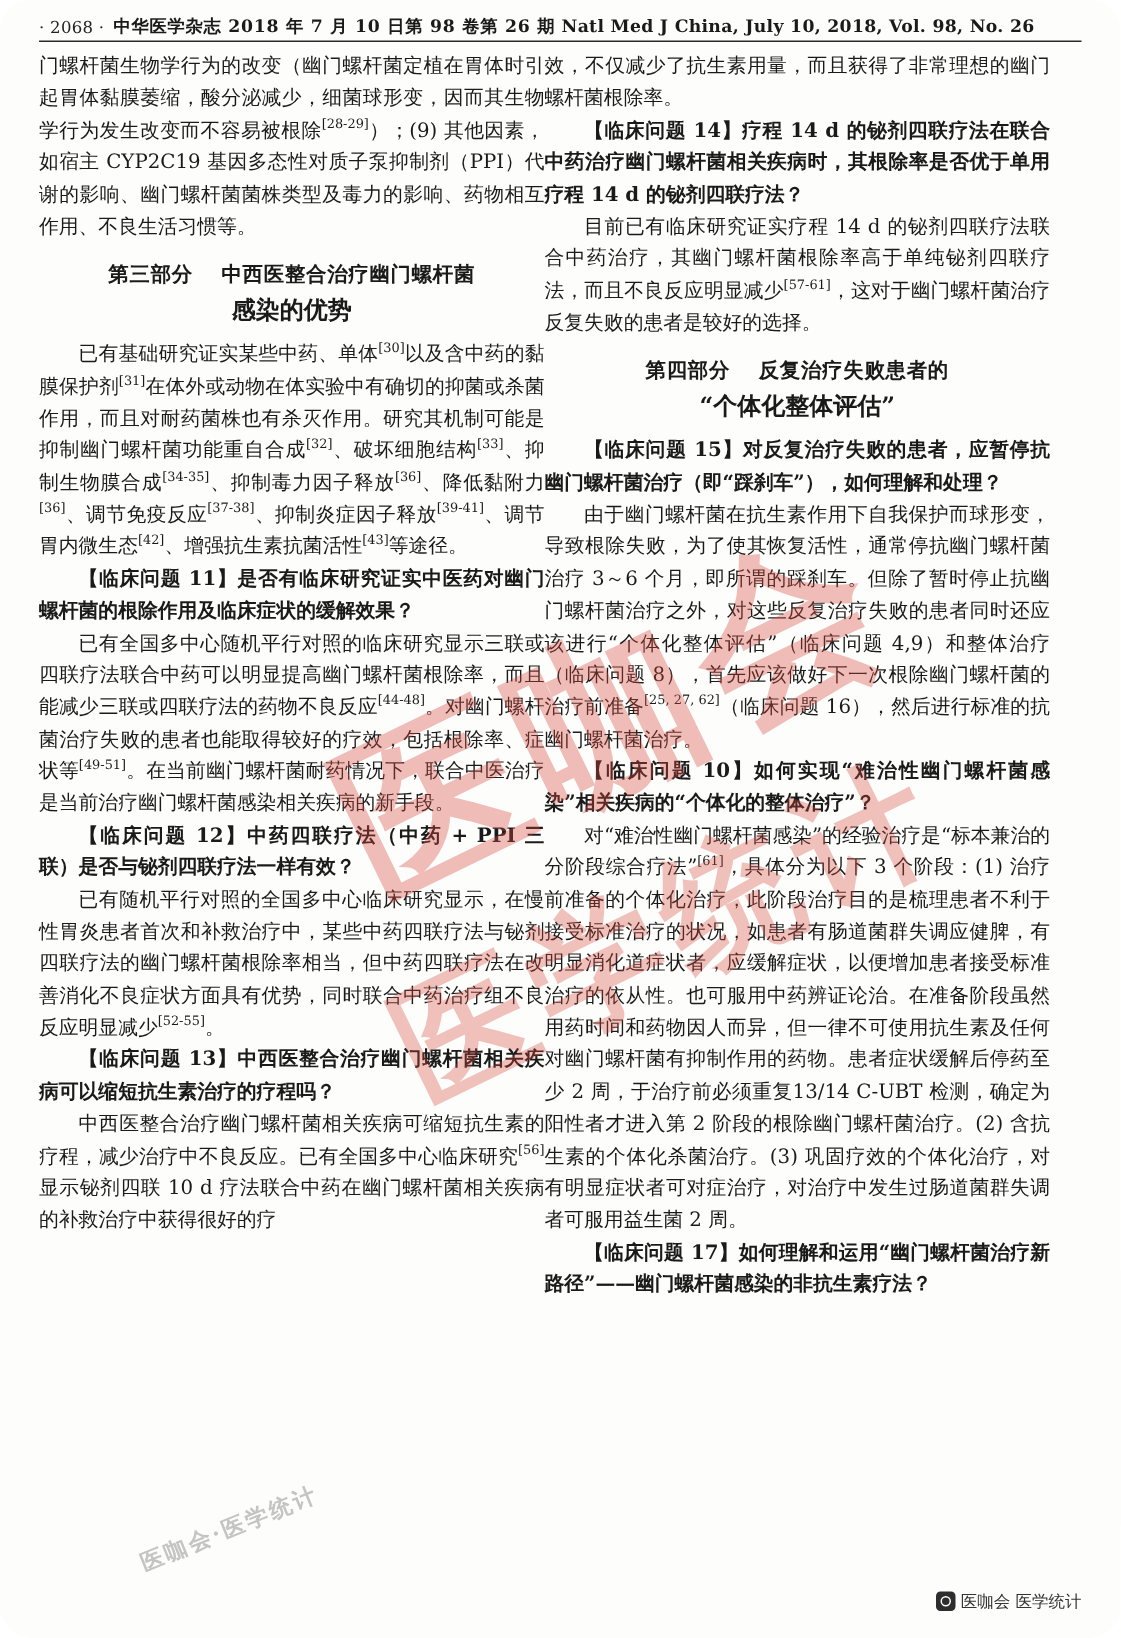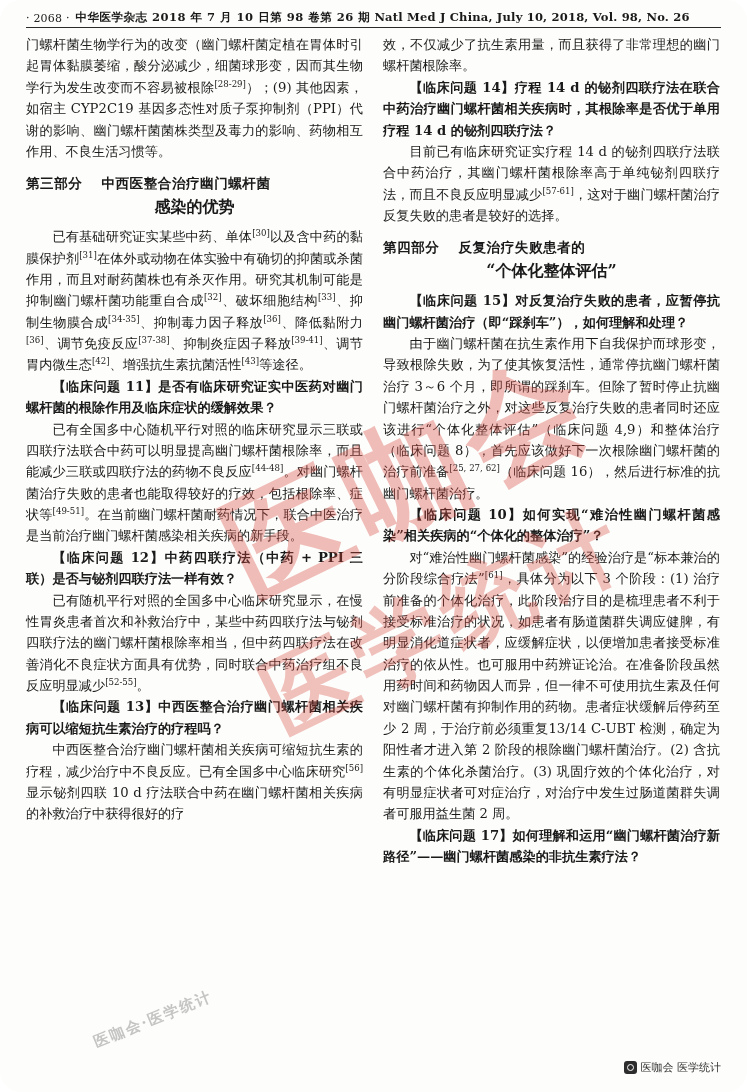--- a/index.html
+++ b/index.html
@@ -51,21 +51,20 @@
   .runhead .center .jtitle {
     letter-spacing: 0.5px;
   }
   .runhead .spacer {
     flex: 0 0 auto;
     width: 34px;
   }
   
   .cols {
     display: flex;
-    gap: 20px;
     height: 1030px;
   }
   .col {
     width: 337px;
     font-size: 13.2px;
     line-height: 1.62;
     text-align: justify;
     text-justify: inter-ideograph;
   }
   p {
@@ -75,21 +74,21 @@
   p.noindent {
     text-indent: 0;
   }
   .kw {
     font-weight: bold;
   }
   h3.part {
     margin: 10px 0 0 0;
     font-size: 13.6px;
     font-weight: bold;
-    text-align: left;
+    text-align: center;
     text-indent: 0;
     letter-spacing: 0.5px;
   }
   h3.part .sp {
     display: inline-block;
     width: 1.4em;
   }
   .part-sub {
     text-align: center;
     font-weight: bold;

